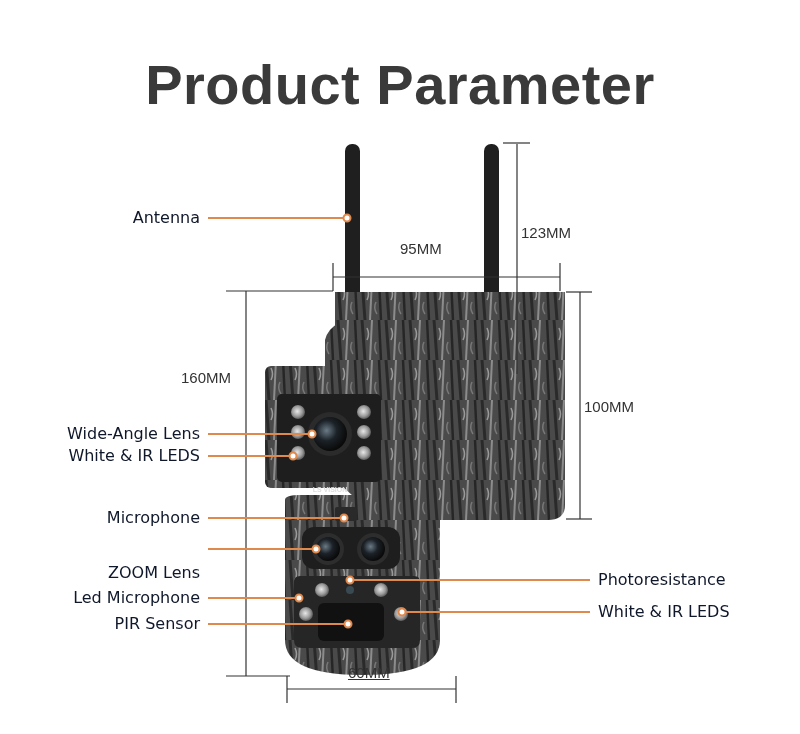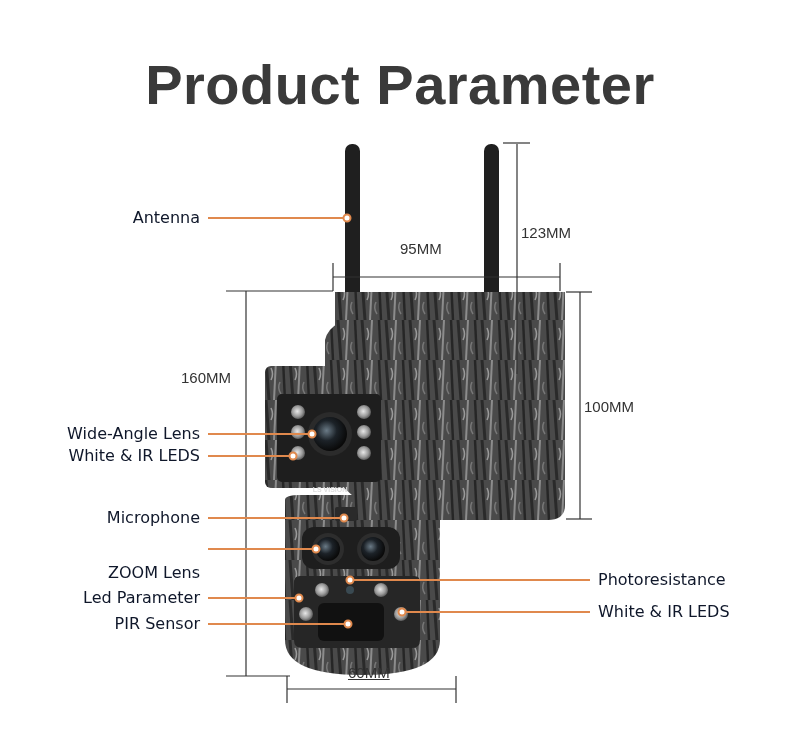--- a/index.html
+++ b/index.html
@@ -114,21 +114,21 @@
     <line x1="403" y1="612" x2="590" y2="612"></line>
       <circle cx="402" cy="612" r="3.5"></circle>
   </g>
 </svg>
 
 <div class="lbl r" style="right:600px;top:209px;">Antenna</div>
 <div class="lbl r" style="right:600px;top:425px;">Wide-Angle Lens</div>
 <div class="lbl r" style="right:600px;top:447px;">White &amp; IR LEDS</div>
 <div class="lbl r" style="right:600px;top:509px;">Microphone</div>
 <div class="lbl r" style="right:600px;top:564px;">ZOOM Lens</div>
-<div class="lbl r" style="right:600px;top:589px;">Led Parameter</div>
+<div class="lbl r" style="right:600px;top:589px;">Led Microphone</div>
 <div class="lbl r" style="right:600px;top:615px;margin-left:47px;">PIR Sensor</div>
 
 <div class="lbl" style="left:598px;top:571px;">Photoresistance</div>
 <div class="lbl" style="left:598px;top:603px;">White &amp; IR LEDS</div>
 
 <div class="dim" style="left:521px;top:216px;margin-top:8px;">123MM</div>
 <div class="dim" style="left:400px;top:240px;text-align:right;">95MM</div>
 <div class="dim" style="left:181px;top:369px;">160MM</div>
 <div class="dim" style="left:584px;top:398px;">100MM</div>
 <div class="dim" style="left:348px;top:664px;text-decoration:underline;">60MM</div>

